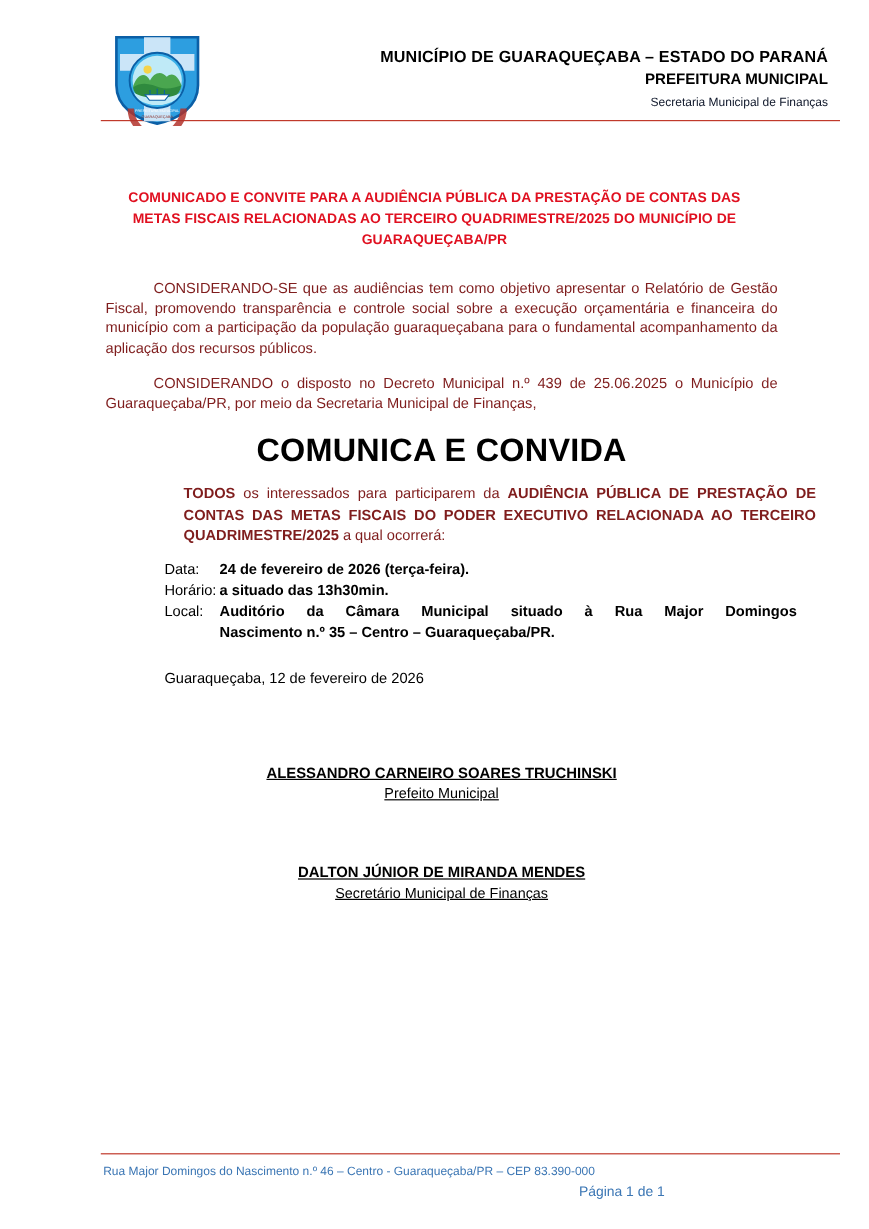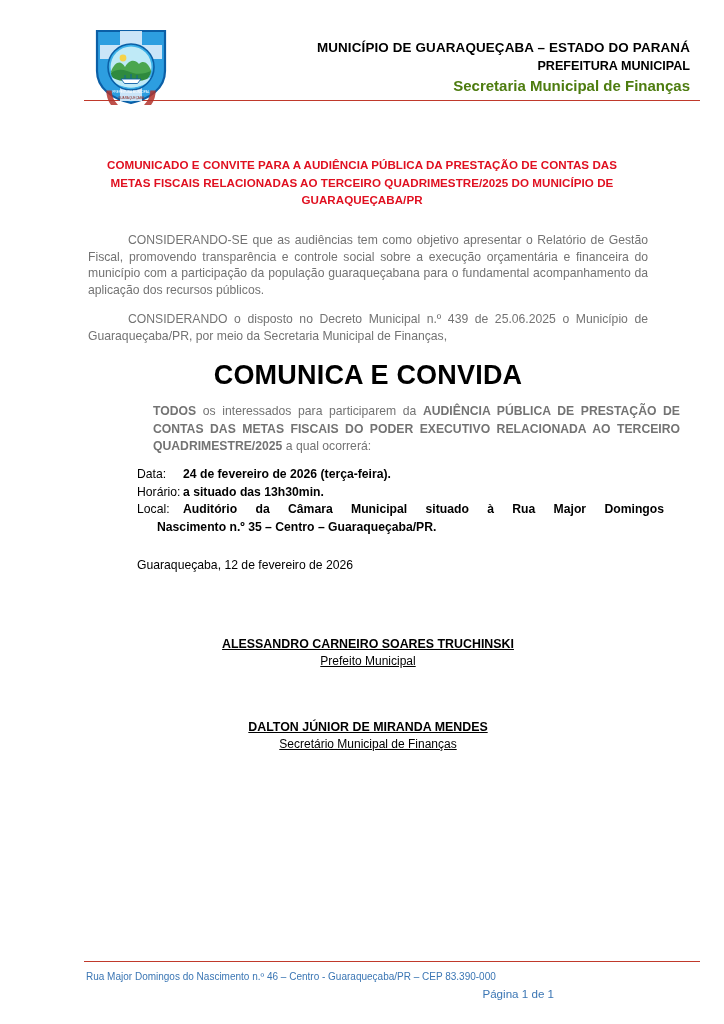--- a/index.html
+++ b/index.html
@@ -63,23 +63,23 @@
     white-space: nowrap;
   }
   .hdr-line2 {
     font-size: 12.6px;
     font-weight: bold;
     color: #000000;
     line-height: 19px;
     white-space: nowrap;
   }
   .hdr-line3 {
-    font-size: 15px;
-    font-weight: bold;
-    color: #4d7c0f;
+    font-size: 10px;
+    font-weight: normal;
+    color: #0f172a;
     line-height: 19px;
     white-space: nowrap;
   }
 
   
   .doc-title {
     position: absolute;
     left: 88px;
     top: 156px;
     width: 548px;
@@ -90,21 +90,21 @@
     line-height: 17.5px;
     letter-spacing: 0.05px;
   }
 
   
   .para {
     position: absolute;
     font-size: 12.2px;
     line-height: 16.6px;
     text-align: justify;
-    color: #737373;
+    color: #7f1d1d;
   }
   .para .indent { display: inline-block; width: 40px; }
 
   #para-considerando-se {
     left: 88px;
     top: 232px;
     width: 560px;
   }
   #para-considerando {
     left: 88px;
@@ -153,21 +153,21 @@
     flex: 1 1 auto;
     font-weight: bold;
     text-align: justify;
   }
   .detail-value.plain { font-weight: bold; text-align: left; }
   .detail-value-just {
     text-align: justify;
     text-align-last: justify;
   }
   .detail-cont {
-    margin-left: 20px;
+    margin-left: 46px;
     font-weight: bold;
   }
 
   .city-date {
     position: absolute;
     left: 137px;
     top: 558px;
     font-size: 12.2px;
     color: #000000;
   }

